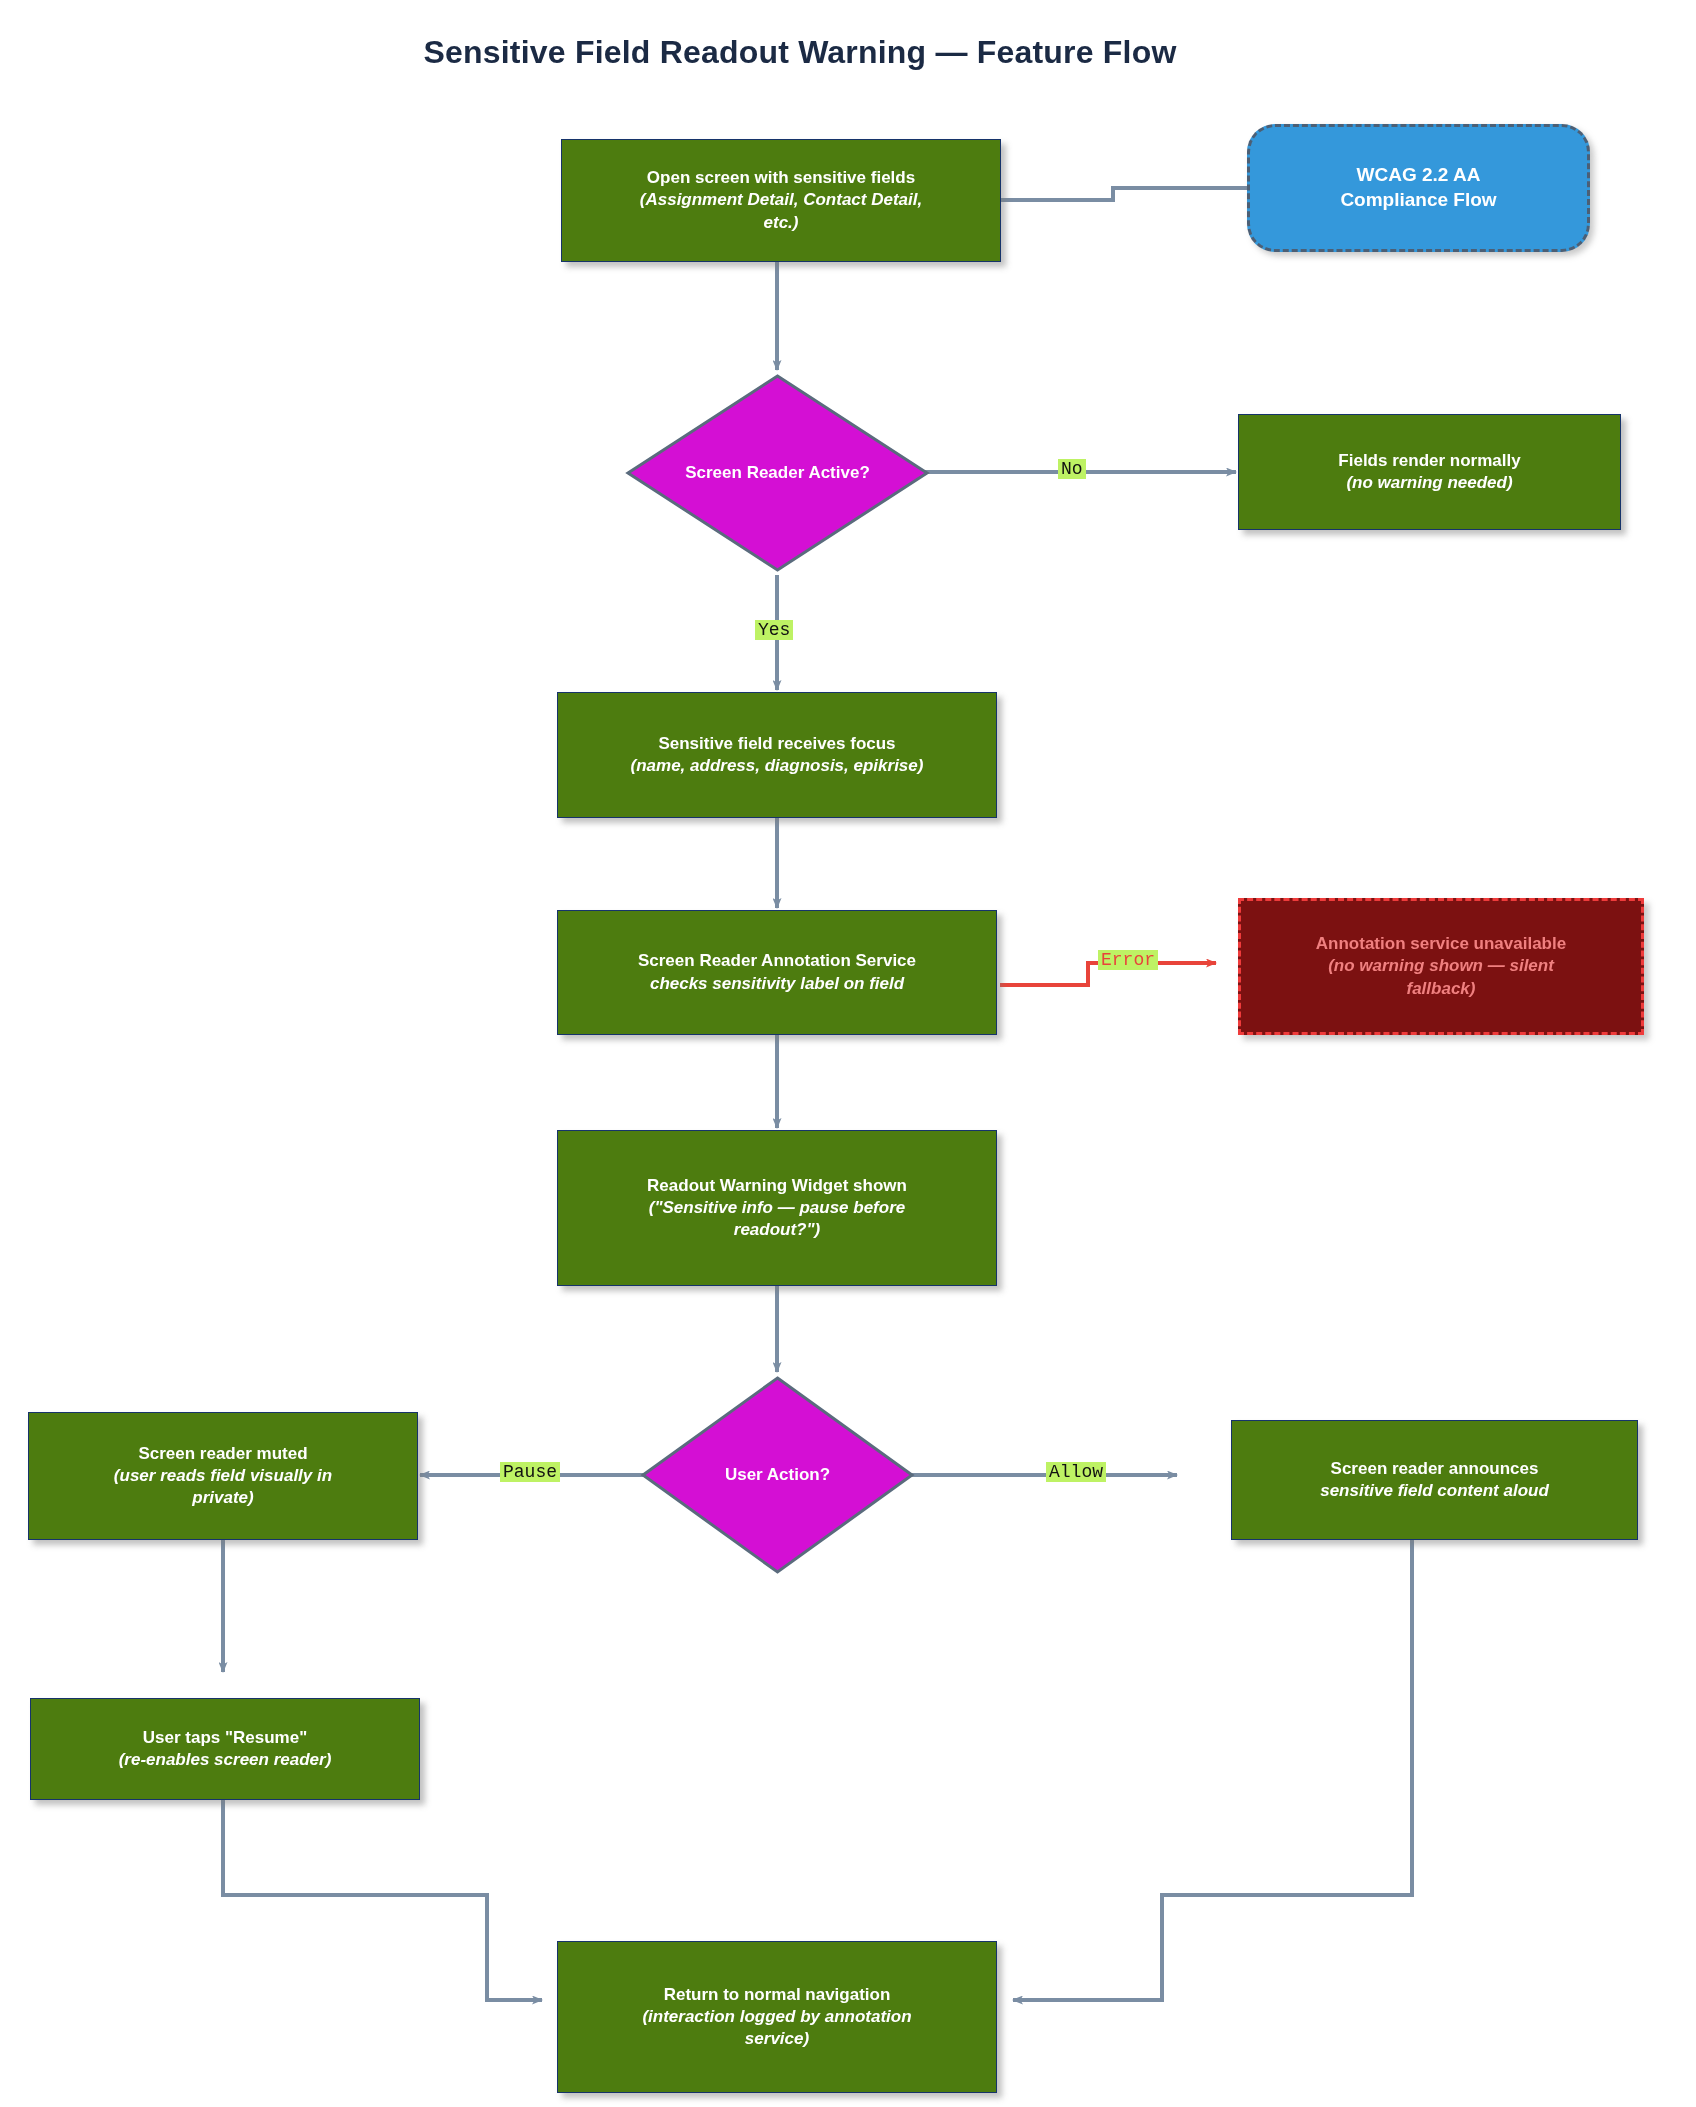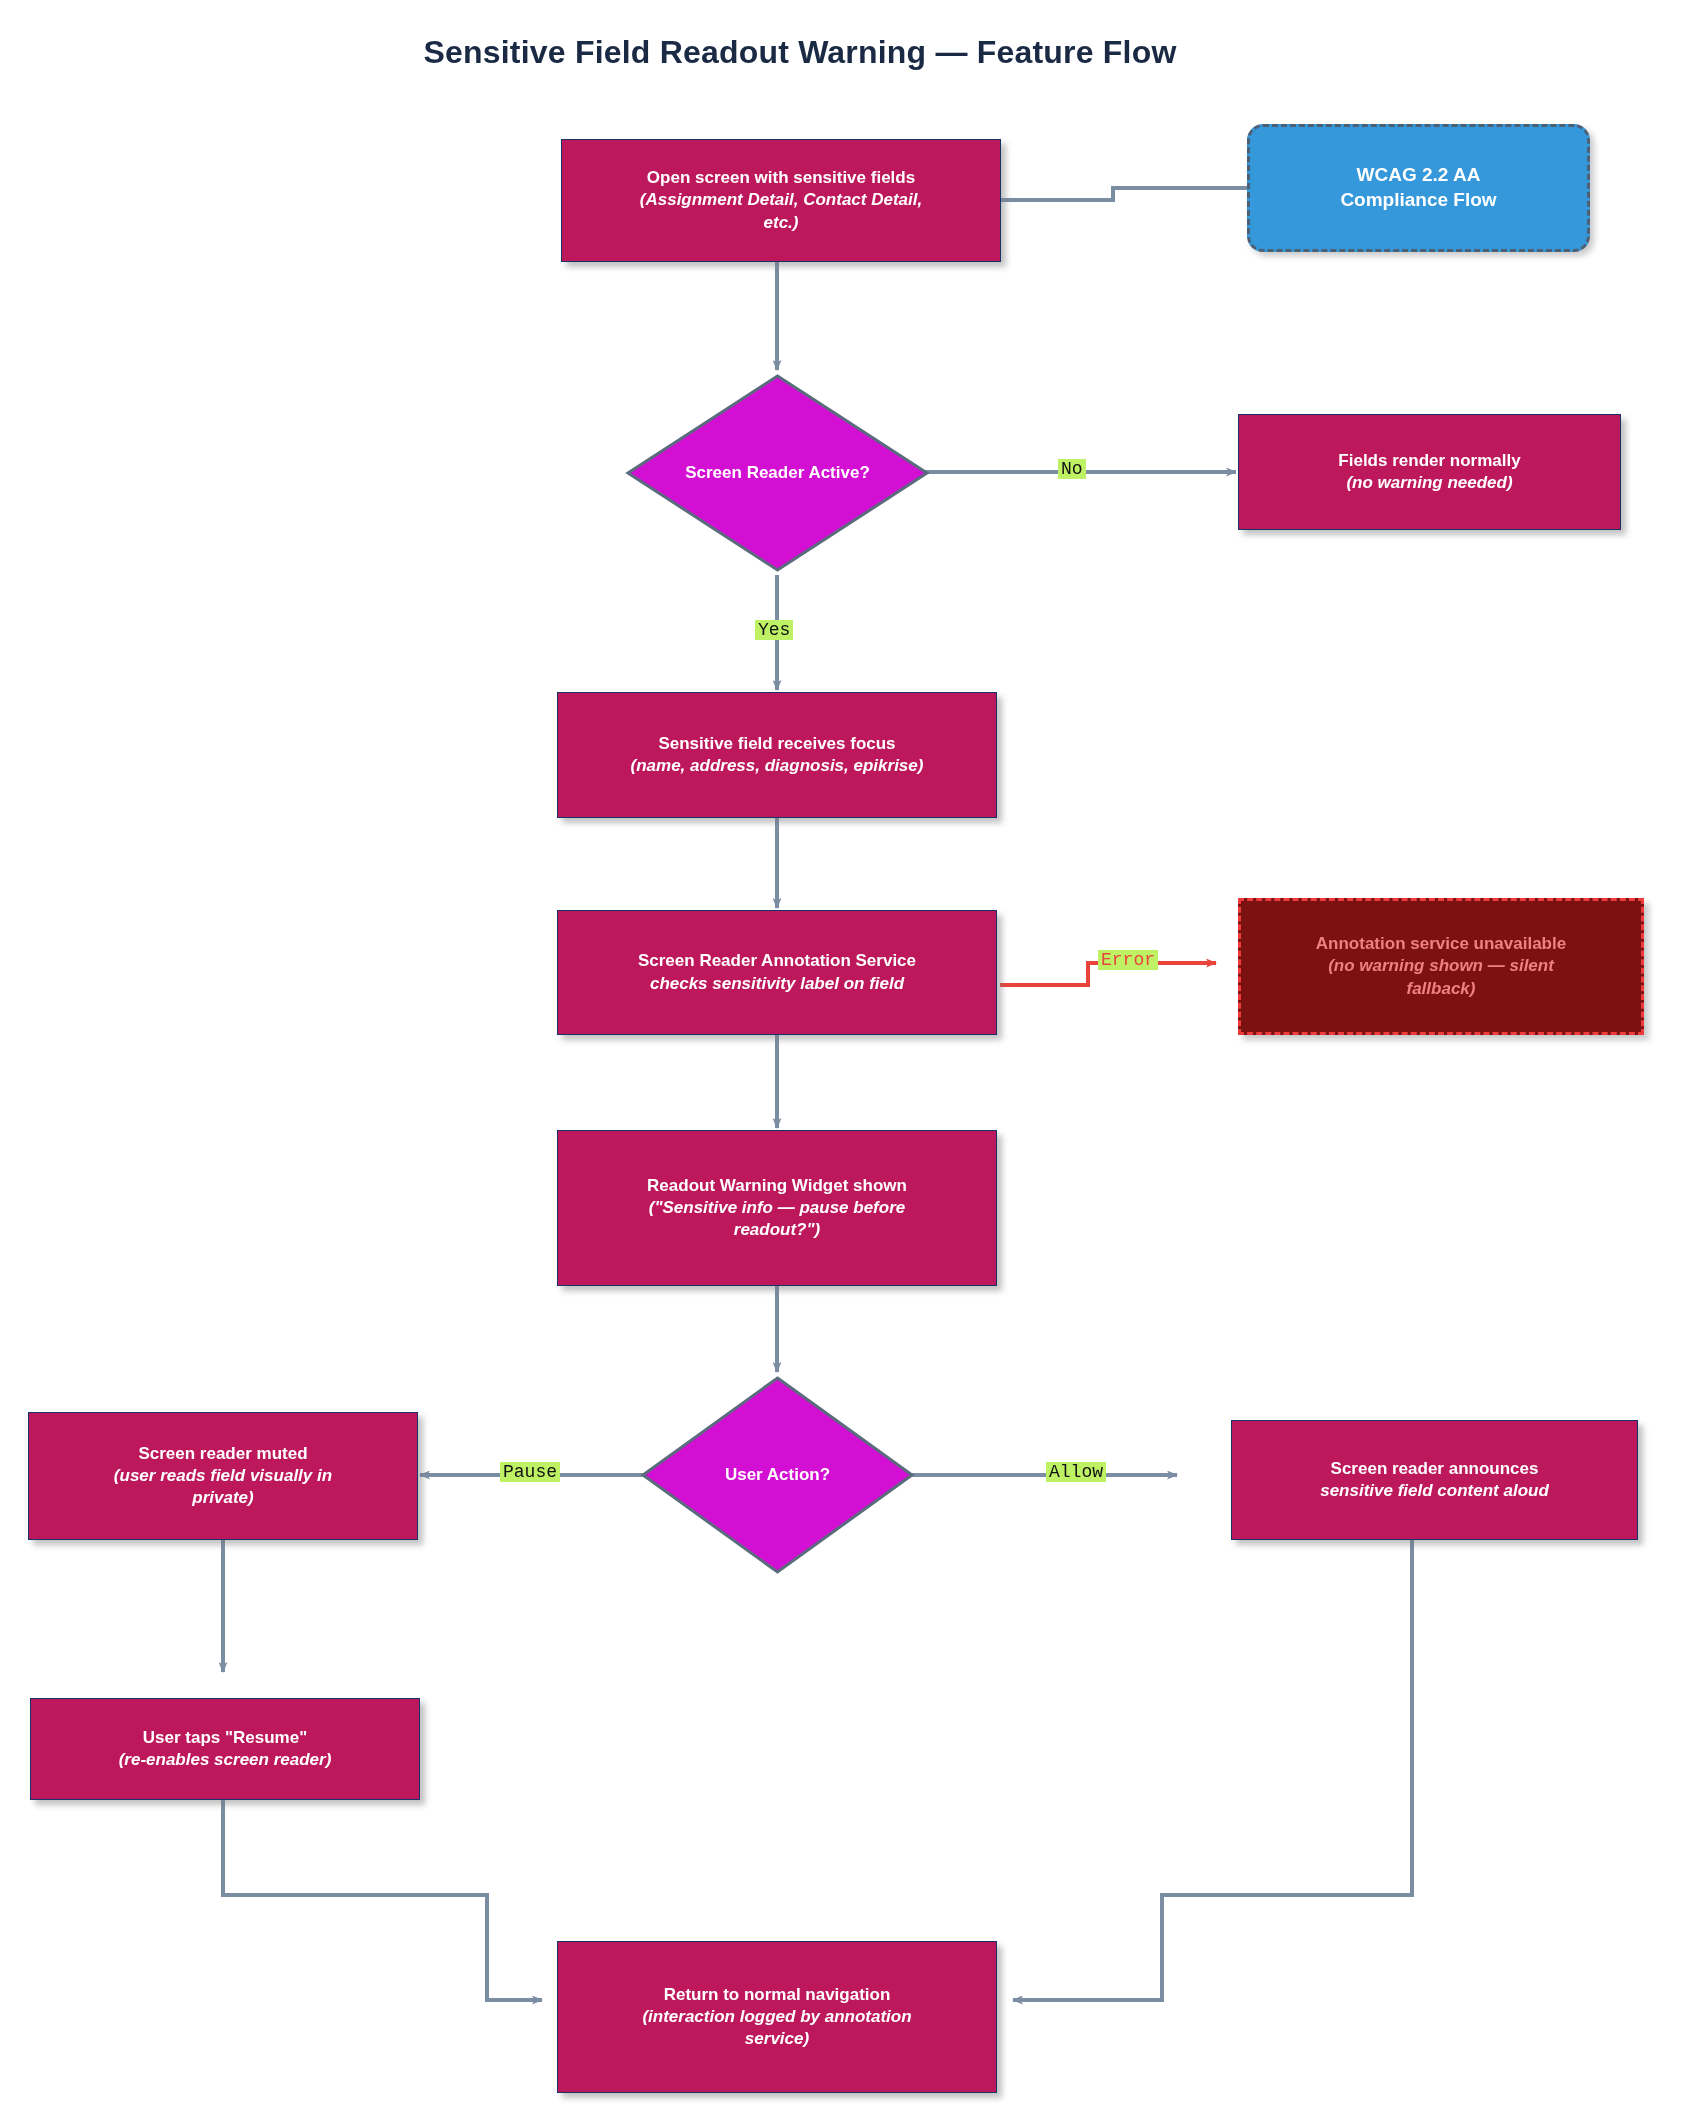--- a/index.html
+++ b/index.html
@@ -46,28 +46,28 @@
     padding: 4px 8px;
   }
   .node .ln {
     display: block;
     width: 100%;
   }
   .node .b { font-weight: bold; font-size: 17px; }
   .node .i { font-weight: bold; font-style: italic; font-size: 17px; }
 
   .proc {
-    background: #be185d;
+    background: #4d7c0f;
     border: 1px solid #16336a;
     box-shadow: 5px 5px 6px rgba(120,120,120,0.45);
   }
   .note {
     background: #3498db;
     border: 3px dashed #4c5f75;
-    border-radius: 16px;
+    border-radius: 28px;
     box-shadow: 4px 4px 6px rgba(120,120,120,0.40);
     justify-content: center;
   }
   .note .b { font-size: 19px; }
   .err {
     background: #7c1111;
     border: 3px dashed #ef3b3b;
     box-shadow: 5px 5px 6px rgba(120,120,120,0.40);
   }
   .err .b, .err .i { color: #f08080; }

